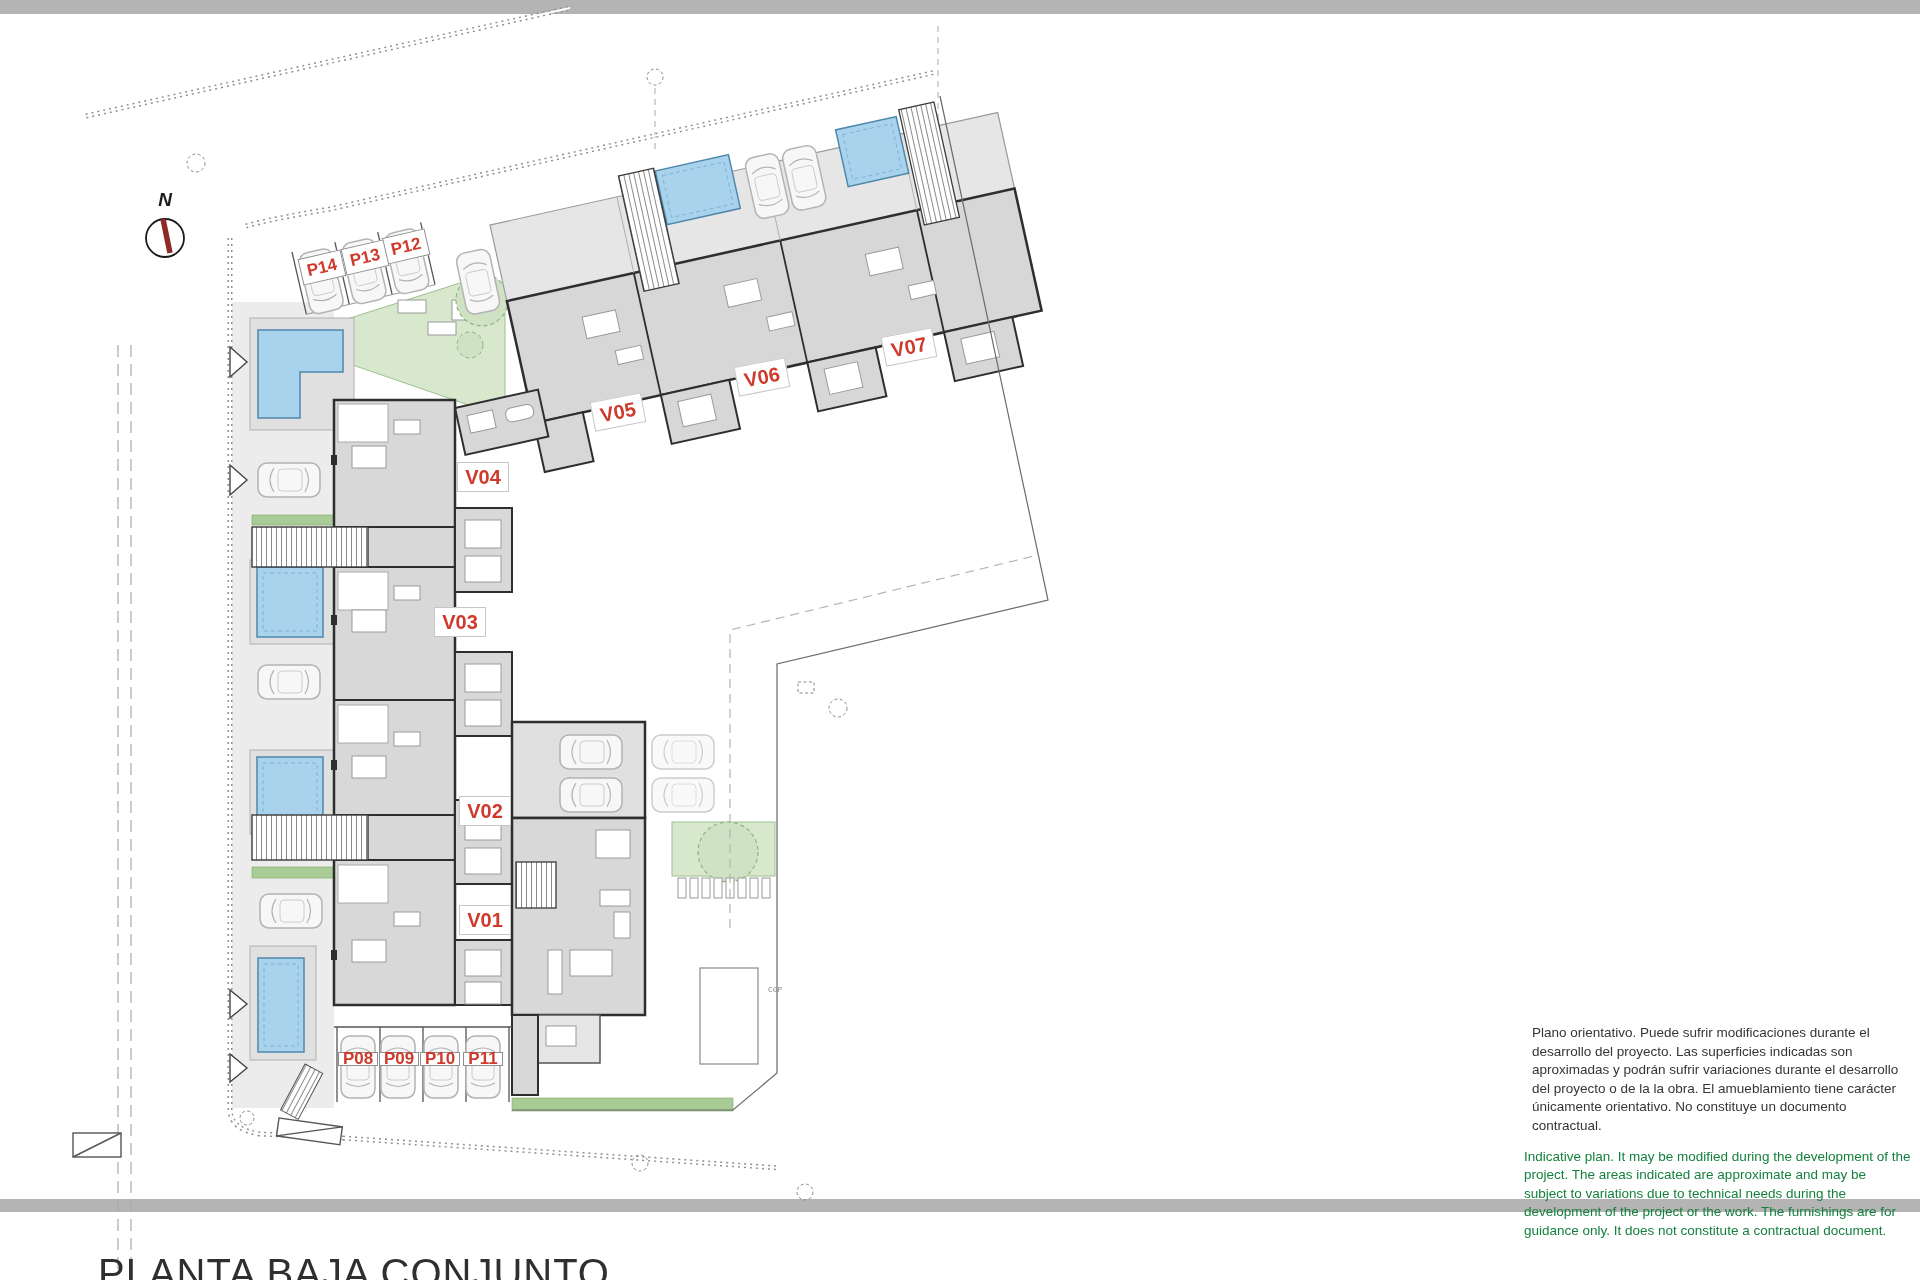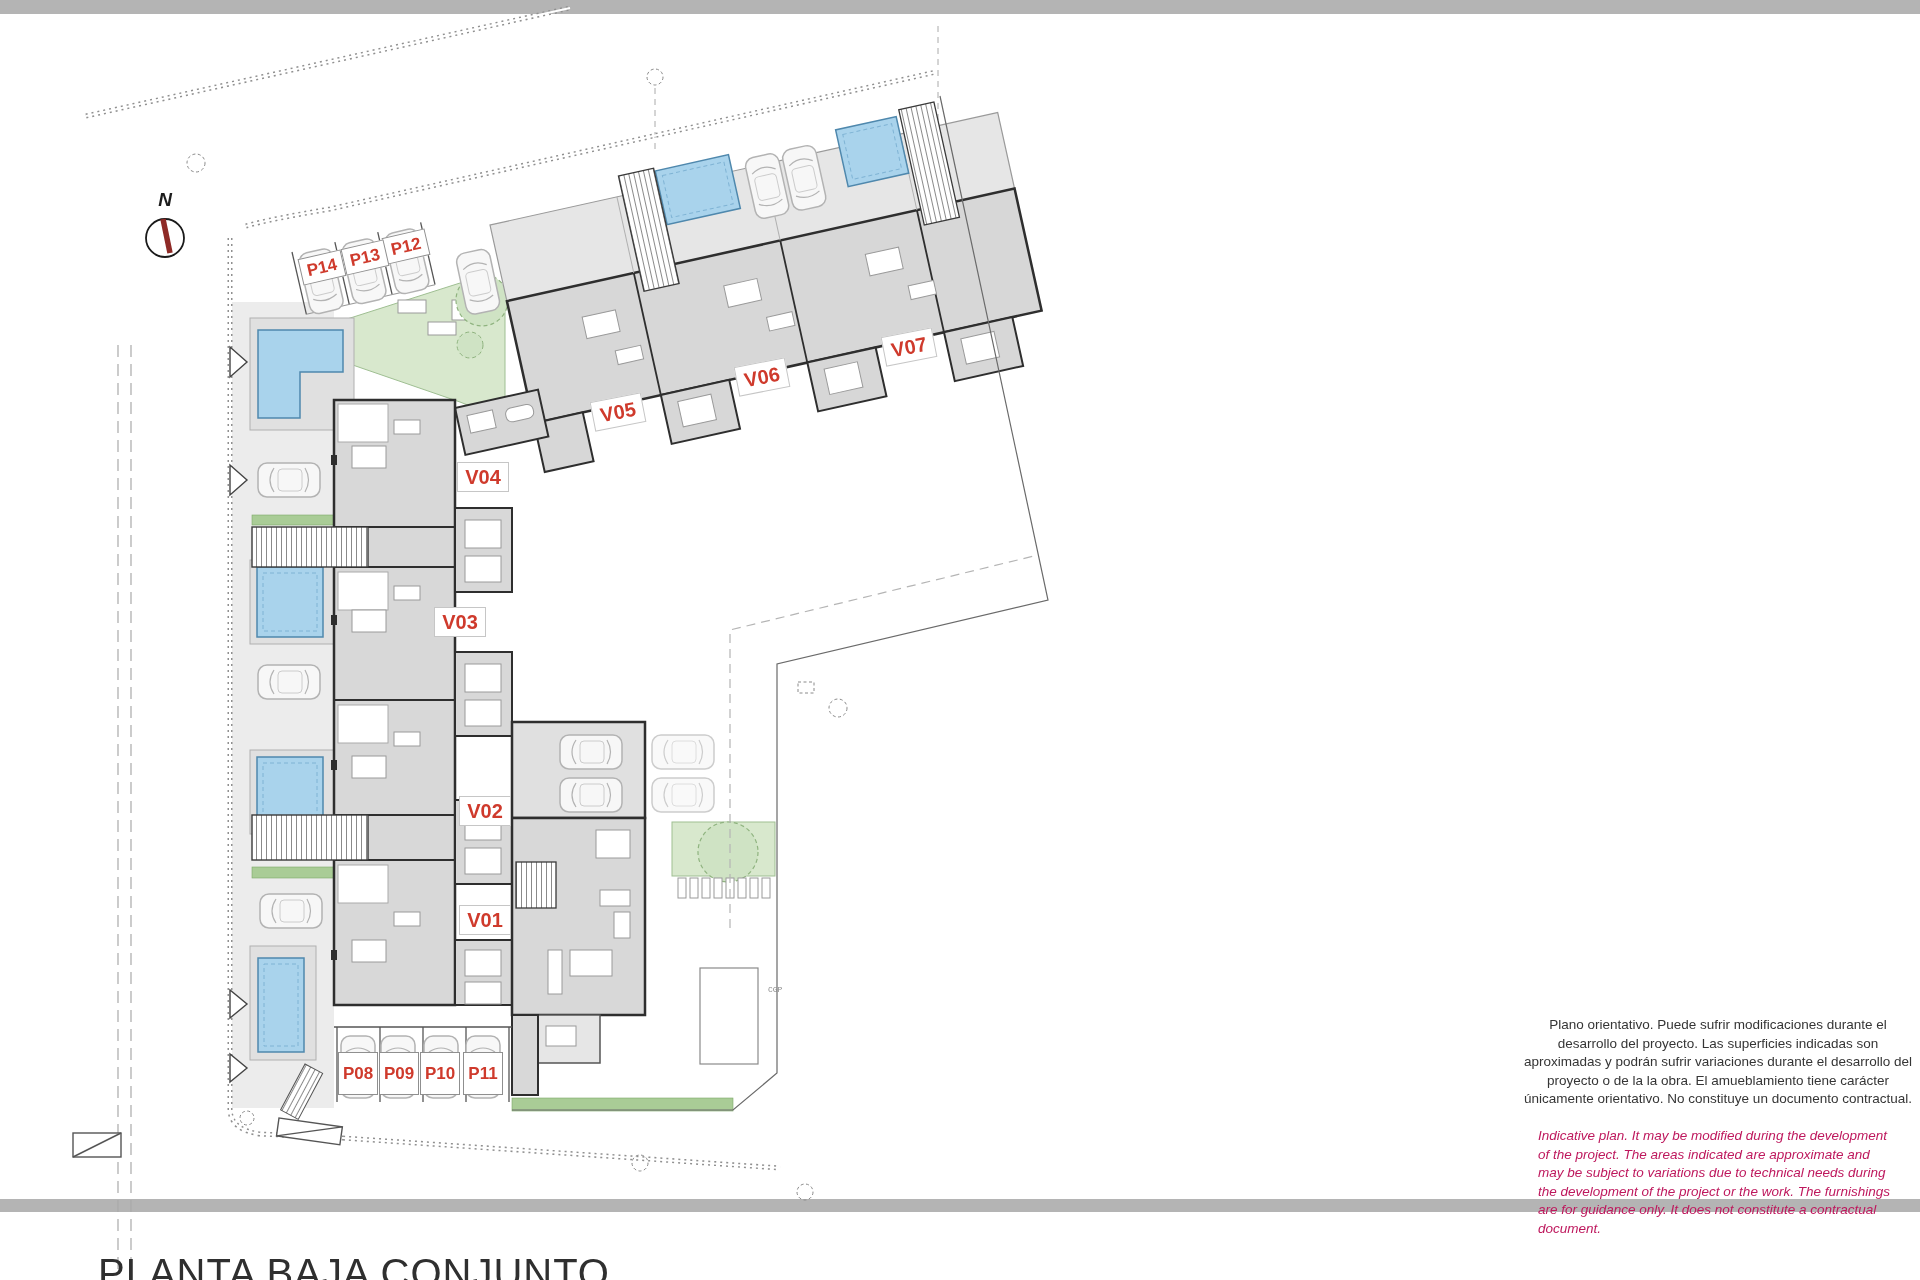--- a/index.html
+++ b/index.html
@@ -5,28 +5,28 @@
   html,body{margin:0;padding:0;background:#fff;}
   body{width:1920px;height:1280px;position:relative;overflow:hidden;
        font-family:"Liberation Sans",sans-serif;}
   .bar{position:absolute;left:0;width:1920px;background:#b4b4b4;}
   #bar-top{top:0;height:14px;}
   #bar-bottom{top:1199px;height:13px;}
   #page-title{position:absolute;left:98px;top:1226px;font-size:40px;line-height:1;
       color:#2f2f2f;letter-spacing:1px;font-weight:400;white-space:nowrap;}
   #disclaimer{position:absolute;left:1520px;top:1012px;width:396px;
       font-size:13.5px;line-height:18.6px;}
-  #disclaimer .es{color:#353535;margin:4px;text-align:center;}
-  #disclaimer .en{color:#be185d;margin:18px;font-style:italic;}
+  #disclaimer .es{color:#353535;margin:12px;}
+  #disclaimer .en{color:#15803d;margin:4px;}
   #compass-n{position:absolute;left:150px;top:189px;width:30px;text-align:center;
       font-style:italic;font-weight:bold;font-size:19px;color:#1c1c1c;}
   .lbl{position:absolute;background:#fff;color:#cf3a2c;font-weight:bold;
       display:flex;align-items:center;justify-content:center;box-sizing:border-box;}
   .lbl.v{width:52px;height:30px;font-size:20px;border:1px solid #c6c6c6;}
-  .lbl.p{width:40px;height:43px;font-size:17px;border:1px solid #8f8f8f;}
+  .lbl.p{width:40px;height:14px;font-size:17px;border:1px solid #8f8f8f;}
   .lbl.pbig{width:44px;height:27px;}
   .r11{transform:rotate(-11deg);}
   .r13{transform:rotate(-13deg);}
   #plan-svg{position:absolute;left:0;top:0;}
   #cgp-note{position:absolute;left:768px;top:985px;font-size:8px;color:#8a8a8a;font-family:Liberation Mono, monospace;}
 </style>
 </head>
 <body>
 
 <div id="bar-top" class="bar"></div>

